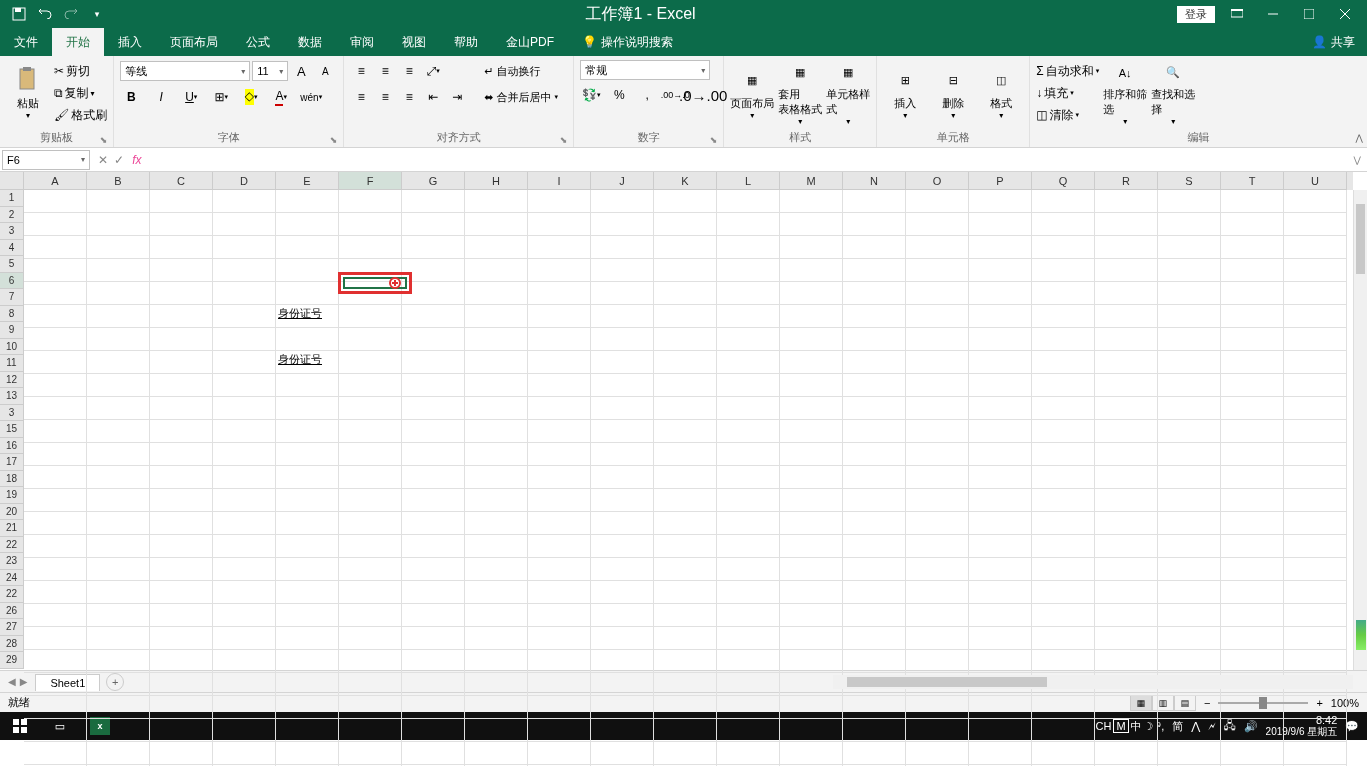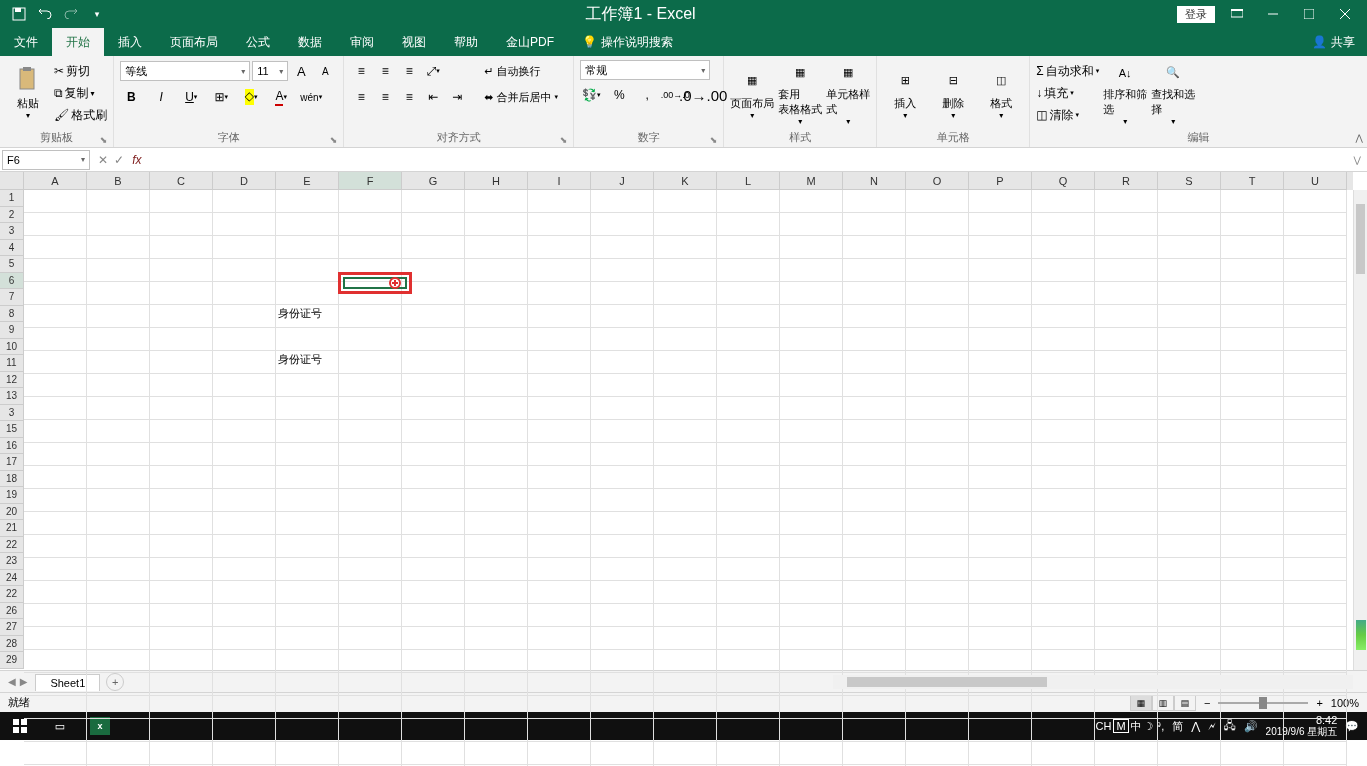--- a/index.html
+++ b/index.html
@@ -39,33 +39,33 @@
 .btn-sm { width: 22px; height: 22px; display: flex; align-items: center; justify-content: center; font-size: 12px; }
 .btn-wide { padding: 0 6px; height: 22px; display: flex; align-items: center; gap: 3px; font-size: 11px; }
 .underline-bar { border-bottom: 2px solid #c00; padding-bottom: 1px; }
 .collapse-arrow { position: absolute; right: 4px; bottom: 4px; font-size: 9px; color: #666; }
 
 
 .formulabar { height: 24px; border-bottom: 1px solid #d4d4d4; display: flex; align-items: center; background: #fff; }
 .namebox { width: 88px; height: 20px; border: 1px solid #c0c0c0; margin-left: 2px; padding: 0 4px; display: flex; align-items: center; font-size: 11px; }
 .namebox .arrow { margin-left: auto; font-size: 8px; color: #666; }
 .fx-btns { display: flex; gap: 6px; padding: 0 8px; color: #888; }
-.fx-label { font-style: italic; color: #7f1d1d; padding-right: 4px; }
+.fx-label { font-style: italic; color: #ec4899; padding-right: 4px; }
 .formula-input { flex: 1; height: 20px; border: none; outline: none; padding: 0 4px; }
 .formula-expand { padding: 0 6px; color: #888; font-size: 9px; }
 
 
 .grid-area { display: flex; height: 498px; position: relative; }
 .corner { width: 24px; height: 18px; background: #e6e6e6; border-right: 1px solid #ccc; border-bottom: 1px solid #ccc; position: absolute; top: 0; left: 0; }
 .col-headers { position: absolute; top: 0; left: 24px; right: 14px; height: 18px; display: flex; background: #e6e6e6; }
 .col-h { width: 63px; border-right: 1px solid #ccc; border-bottom: 1px solid #ccc; text-align: center; font-size: 11px; line-height: 18px; color: #333; }
 .row-headers { position: absolute; top: 18px; left: 0; width: 24px; background: #e6e6e6; }
 .row-h { height: 16.5px; border-right: 1px solid #ccc; border-bottom: 1px solid #ccc; text-align: center; font-size: 10px; line-height: 16.5px; color: #333; }
 .cells { position: absolute; top: 18px; left: 24px; right: 14px; bottom: 0; }
-.cell-row { display: flex; height: 23px; }
+.cell-row { display: flex; height: 23px; text-decoration: underline; }
 .cell { width: 63px; border-right: 1px solid #e0e0e0; border-bottom: 1px solid #e0e0e0; font-size: 11px; padding-left: 2px; line-height: 16.5px; }
 .row-h.active, .col-h.active { background: #d3e0d9; }
 .selected-cell-overlay { position: absolute; border: 3px solid #e03030; pointer-events: none; }
 .inner-sel { position: absolute; border: 2px solid #217346; inset: 2px; }
 .red-dot { position: absolute; width: 12px; height: 12px; border: 2px solid #e03030; border-radius: 50%; background: #fff; }
 .red-dot::before, .red-dot::after { content: ""; position: absolute; background: #e03030; }
 .red-dot::before { width: 6px; height: 2px; top: 3px; left: 1px; }
 .red-dot::after { width: 2px; height: 6px; top: 1px; left: 3px; }
 .vscroll { position: absolute; right: 0; top: 18px; bottom: 0; width: 14px; background: #f0f0f0; border-left: 1px solid #ddd; }
 .vscroll-thumb { position: absolute; left: 2px; right: 2px; top: 14px; height: 70px; background: #c8c8c8; }

